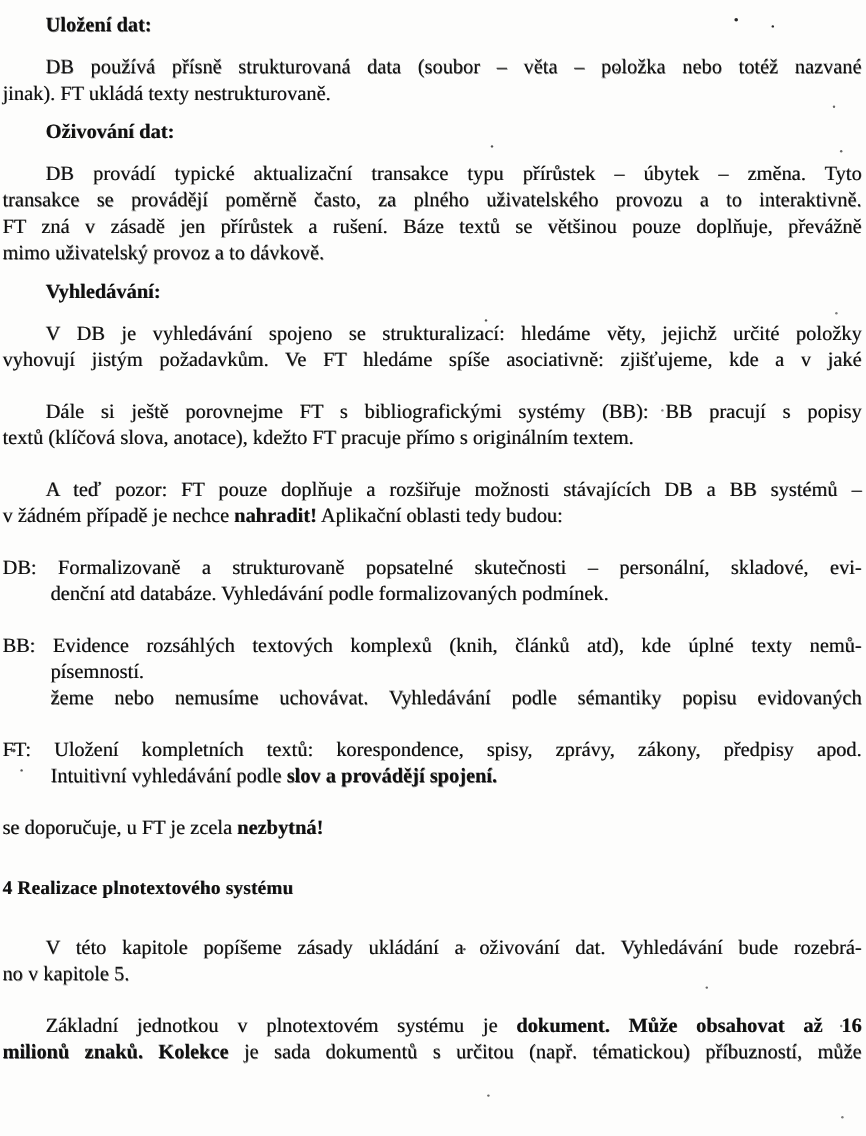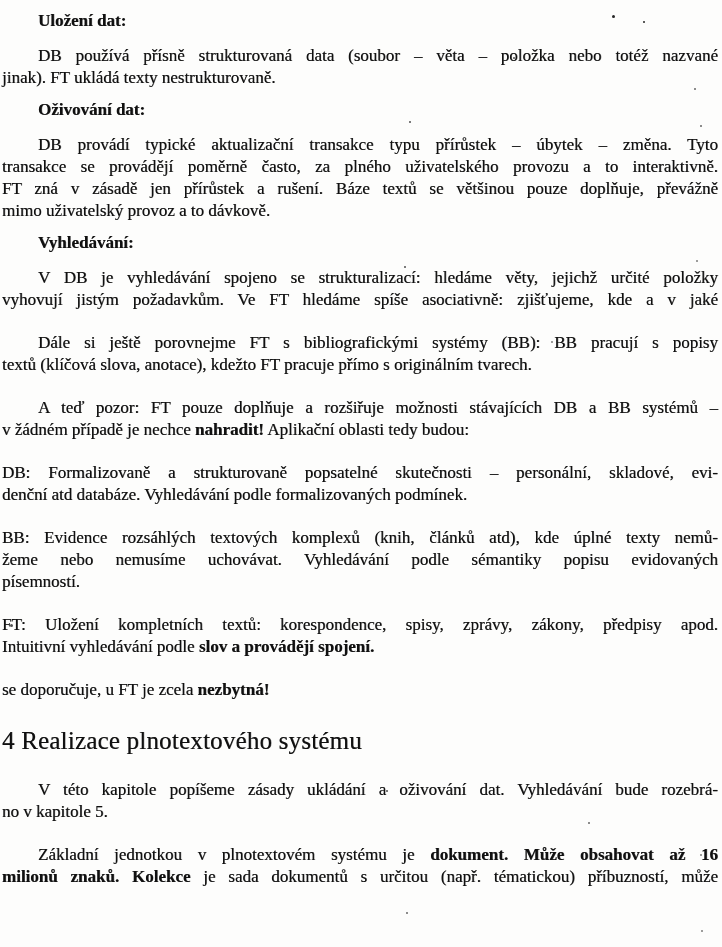--- a/index.html
+++ b/index.html
@@ -22,29 +22,29 @@
     text-shadow: 0.45px 0.25px 0 rgba(0,0,0,0.55);
   }
   .block { margin-top: 21px; }
   #doc > .block:first-child { margin-top: 0; }
 
   .subheading { margin-top: 10px; margin-left: 36px; font-weight: bold; }
   .subheading + .block { margin-top: 13px; }
 
   .heading1 {
     margin-top: 27px;
-    font-size: 25px; line-height: 26px;
-    font-weight: normal; letter-spacing: 0.2px;
+    font-size: 16px; line-height: 26px;
+    font-weight: bold; letter-spacing: 0.2px;
   }
   .heading1 + .block { margin-top: 25px; }
 
   .line { text-align: justify; text-align-last: justify; text-justify: inter-word; }
   .line.last { text-align: left; text-align-last: left; }
   .line.indent { margin-left: 36px; }
-  .hanging .line.cont { }
+  .hanging .line.cont { margin-left: 40px; }
 
   .b { font-weight: bold; }
 
   .speck { position: absolute; background: #262626; border-radius: 50%; }
 </style>
 </head>
 <body>
 
 <div class="page">
   <div id="doc">
@@ -60,34 +60,34 @@
         <div class="line"><span>FT zná v zásadě jen přírůstek a rušení. Báze textů se většinou pouze doplňuje, převážně</span></div>
         <div class="line last"><span>mimo uživatelský provoz a to dávkově.</span></div>
       </div>
       <div class="block subheading">Vyhledávání:</div>
       <div class="block paragraph">
         <div class="line indent"><span>V DB je vyhledávání spojeno se strukturalizací: hledáme věty, jejichž určité položky</span></div>
         <div class="line"><span>vyhovují jistým požadavkům. Ve FT hledáme spíše asociativně: zjišťujeme, kde a v jaké</span></div>
       </div>
       <div class="block paragraph">
         <div class="line indent"><span>Dále si ještě porovnejme FT s bibliografickými systémy (BB): BB pracují s popisy</span></div>
-        <div class="line last"><span>textů (klíčová slova, anotace), kdežto FT pracuje přímo s originálním tvarech.</span></div>
+        <div class="line last"><span>textů (klíčová slova, anotace), kdežto FT pracuje přímo s originálním textem.</span></div>
       </div>
       <div class="block paragraph">
         <div class="line indent"><span>A teď pozor: FT pouze doplňuje a rozšiřuje možnosti stávajících DB a BB systémů –</span></div>
         <div class="line last"><span>v žádném případě je nechce </span><span class="b">nahradit!</span><span> Aplikační oblasti tedy budou:</span></div>
       </div>
       <div class="block hanging">
         <div class="line"><span>DB: Formalizovaně a strukturovaně popsatelné skutečnosti – personální, skladové, evi-</span></div>
         <div class="line last cont"><span>denční atd databáze. Vyhledávání podle formalizovaných podmínek.</span></div>
       </div>
       <div class="block hanging">
         <div class="line"><span>BB: Evidence rozsáhlých textových komplexů (knih, článků atd), kde úplné texty nemů-</span></div>
+        <div class="line last cont"><span>písemností.</span></div>
         <div class="line cont"><span>žeme nebo nemusíme uchovávat. Vyhledávání podle sémantiky popisu evidovaných</span></div>
-        <div class="line last cont"><span>písemností.</span></div>
       </div>
       <div class="block hanging">
         <div class="line"><span>FT: Uložení kompletních textů: korespondence, spisy, zprávy, zákony, předpisy apod.</span></div>
         <div class="line last cont"><span>Intuitivní vyhledávání podle </span><span class="b">slov a provádějí spojení.</span></div>
       </div>
       <div class="block paragraph">
         <div class="line last"><span>se doporučuje, u FT je zcela </span><span class="b">nezbytná!</span></div>
       </div>
       <div class="block heading1">4 Realizace plnotextového systému</div>
       <div class="block paragraph">

